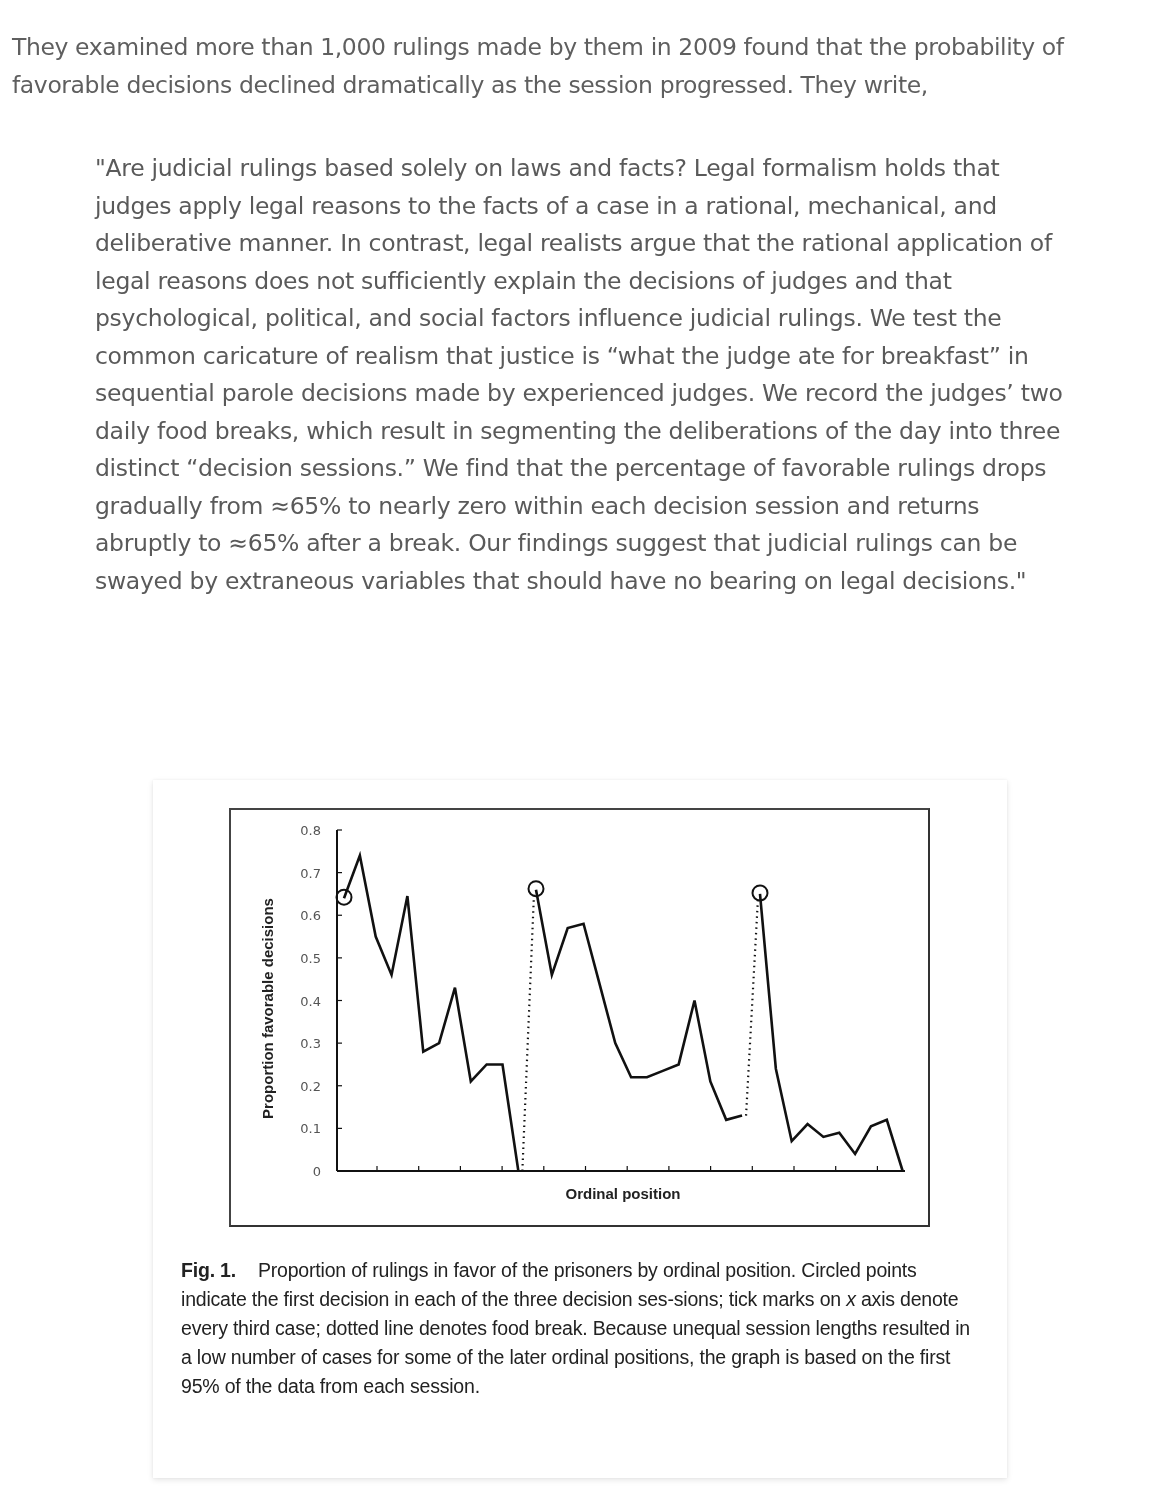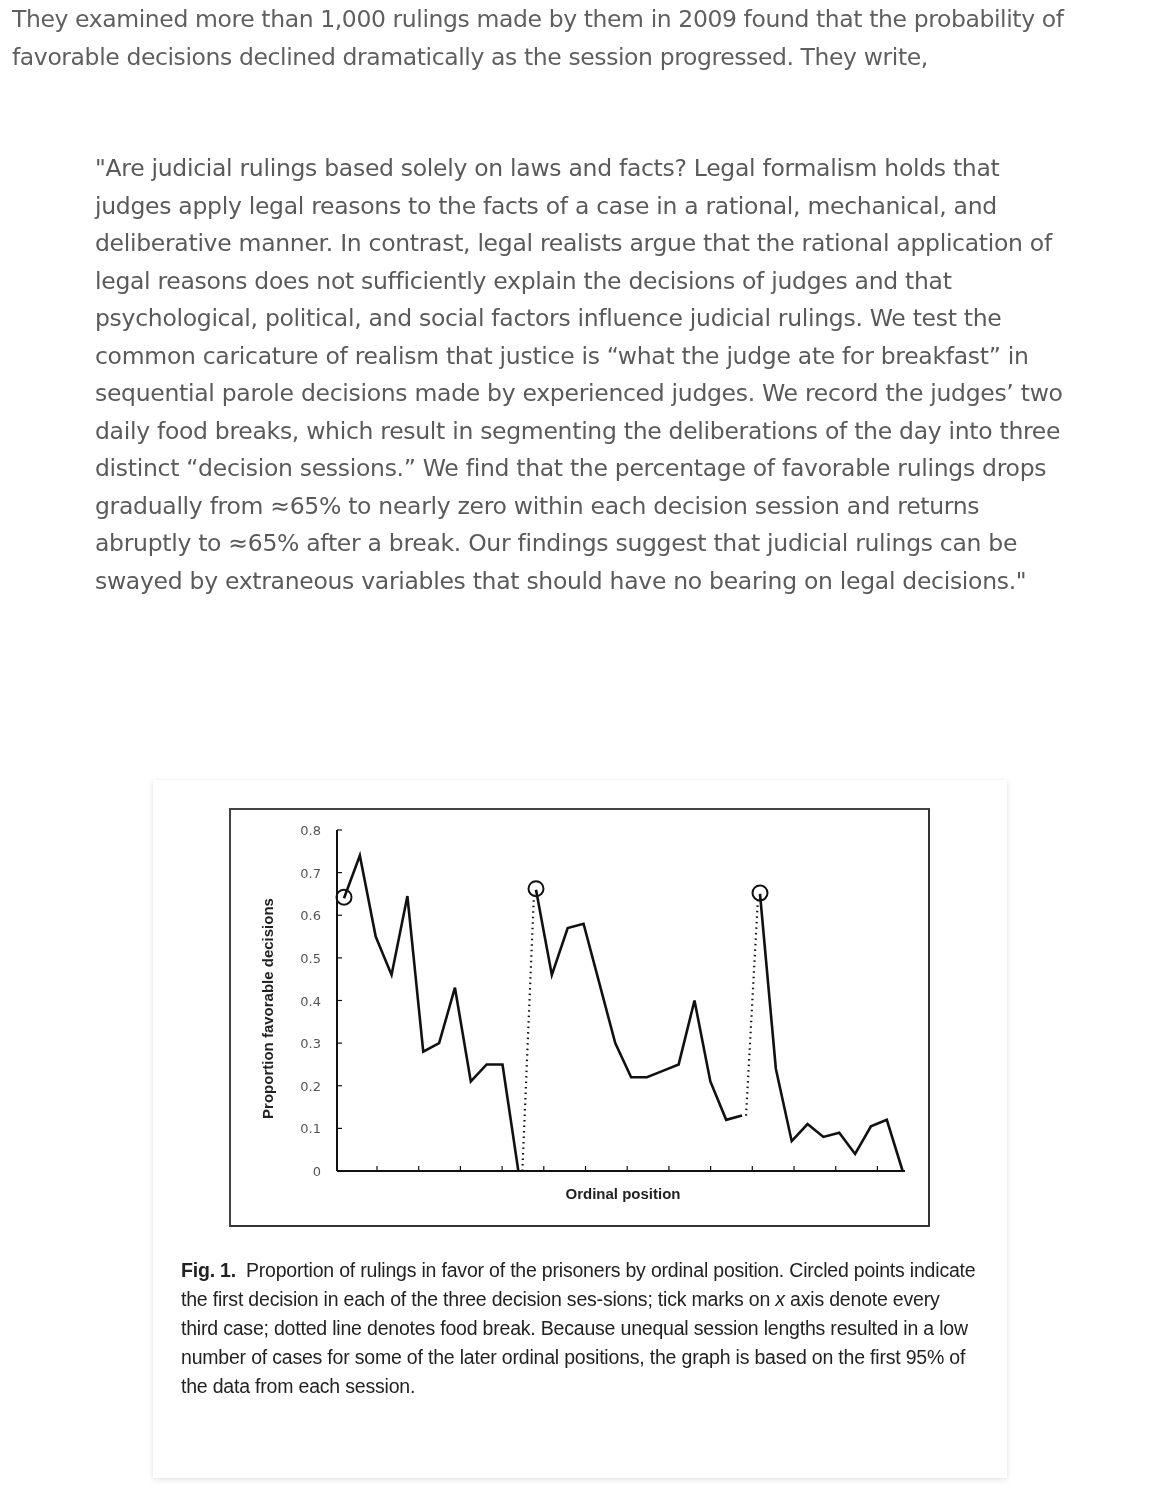--- a/index.html
+++ b/index.html
@@ -1,18 +1,18 @@
 <!DOCTYPE html>
 <html><head>
 <meta charset="utf-8">
 <style>
   html, body { margin: 0; padding: 0; background: #ffffff; }
   body { width: 1170px; height: 1495px; position: relative; overflow: hidden; }
   .intro {
-    position: absolute; left: 12px; top: 0; width: 1150px;
+    position: absolute; left: 12px; top: 28px; width: 1150px;
     font-family: "DejaVu Sans", sans-serif; font-size: 23.5px; line-height: 38px;
     color: #5f5f5f; letter-spacing: -0.4px;
   }
   .quote {
     position: absolute; left: 95px; top: 150px; width: 980px;
     font-family: "DejaVu Sans", sans-serif; font-size: 23.5px; line-height: 37.5px;
     color: #5a5a5a; letter-spacing: -0.3px;
   }
   .card {
     position: absolute; left: 153px; top: 780px; width: 854px; height: 698px;
@@ -25,21 +25,21 @@
     box-sizing: border-box; background: #fff;
   }
   svg.chart { position: absolute; left: 0; top: 0; }
   .tick-label { font-family: "DejaVu Sans", sans-serif; font-size: 13px; fill: #555; }
   .axis-title { font-family: "Liberation Sans", sans-serif; font-size: 15px; font-weight: bold; fill: #222; }
   .caption {
     position: absolute; left: 28px; top: 476px; width: 800px;
     font-family: "Liberation Sans", sans-serif; font-size: 19.5px; line-height: 29px;
     color: #222; letter-spacing: -0.2px;
   }
-  .caption .fig { font-weight: bold; margin-right: 10px; }
+  .caption .fig { font-weight: bold; margin-right: 22px; }
   .caption i { font-style: italic; }
 </style>
 </head>
 <body>
 
 <div class="intro">They examined more than 1,000 rulings made by them in 2009 found that the probability of favorable decisions declined dramatically as the session progressed. They write,</div>
 
 <div class="quote">"Are judicial rulings based solely on laws and facts? Legal formalism holds that judges apply legal reasons to the facts of a case in a rational, mechanical, and deliberative manner. In contrast, legal realists argue that the rational application of legal reasons does not sufficiently explain the decisions of judges and that psychological, political, and social factors influence judicial rulings. We test the common caricature of realism that justice is “what the judge ate for breakfast” in sequential parole decisions made by experienced judges. We record the judges’ two daily food breaks, which result in segmenting the deliberations of the day into three distinct “decision sessions.” We find that the percentage of favorable rulings drops gradually from ≈65% to nearly zero within each decision session and returns abruptly to ≈65% after a break. Our findings suggest that judicial rulings can be swayed by extraneous variables that should have no bearing on legal decisions."</div>
 
 <div class="card">

